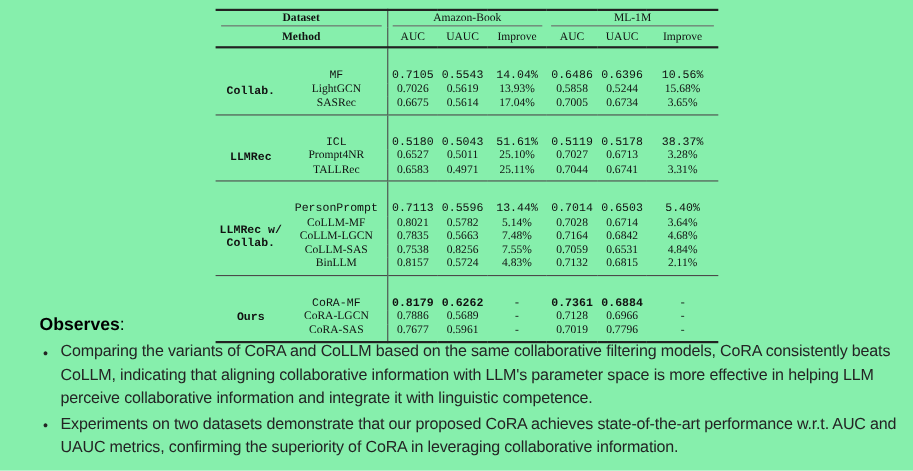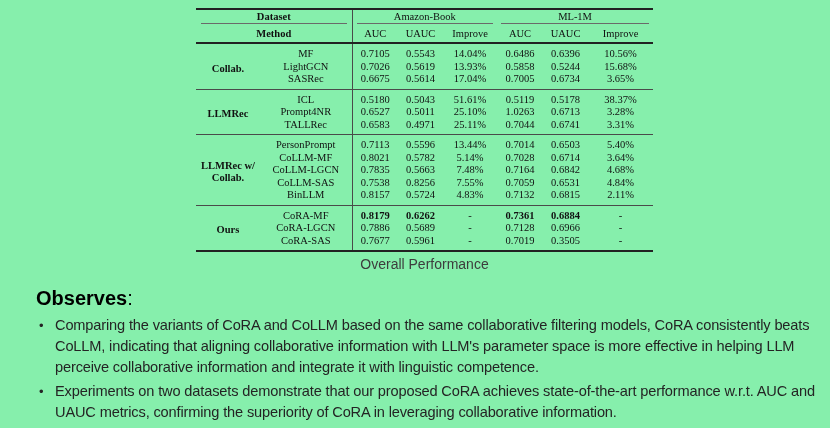--- a/index.html
+++ b/index.html
@@ -18,34 +18,34 @@
   thead th { font-weight: normal; padding: 0; text-align: center; vertical-align: middle; }
   thead tr.r1 th { height: 16px; }
   thead tr.r2 th { height: 18px; font-family: Liberation Serif, serif; }
   .hb { font-weight: bold; }
   .bar-r { border-right: 1px solid #4a4a4a; }
   .cmid { border-bottom: 1px solid #6a6a6a; padding-bottom: 1px; }
   .cmid-left  { margin: 0 5px 0 5px; }
   .cmid-grp   { margin: 0 4px; }
   tbody.block { border-top: 1px solid #4a4a4a; }
   td { padding: 0; text-align: center; line-height: 12.5px; white-space: nowrap; }
-  tbody.block tr:first-child td { padding-top: 4px; }
+  tbody.block tr:first-child td { padding-top: 19px; font-family: Liberation Mono, monospace; }
   tbody.block tr:last-child  td { padding-bottom: 3px; }
   td.grp-label { font-weight: bold; white-space: normal; line-height: 11.5px; vertical-align: middle; }
   td.method { border-right: 1px solid #4a4a4a; }
   td.num.b { font-weight: bold; }
 
   #table-caption {
     position: absolute; left: 196px; top: 256px; width: 457px;
     text-align: center; font-size: 14px; color: #3d3d3d;
   }
 
   
   #observes { position: absolute; left: 36px; top: 287px; width: 780px; color: #242424; }
-  #observes-heading { font-size: 20px; color: #000; margin-bottom: 5px; }
+  #observes-heading { font-size: 16px; color: #000; margin-bottom: 5px; }
   #observes-heading .hd { font-weight: bold; }
   #observes ul { list-style: none; }
   #observes li {
     position: relative; padding-left: 19px; margin-bottom: 3px;
     font-size: 14.6px; line-height: 21px; letter-spacing: -0.15px;
   }
   #observes li::before {
     content: "\2022"; position: absolute; left: 3px; top: 0; font-size: 13px; color: #242424;
   }
 </style>
@@ -127,21 +127,21 @@
             <td class="num">51.61%</td>
             <td class="num">0.5119</td>
             <td class="num">0.5178</td>
             <td class="num">38.37%</td>
           </tr>
           <tr>
             <td class="method">Prompt4NR</td>
             <td class="num">0.6527</td>
             <td class="num">0.5011</td>
             <td class="num">25.10%</td>
-            <td class="num">1.0263</td>
+            <td class="num">0.7027</td>
             <td class="num">0.6713</td>
             <td class="num">3.28%</td>
           </tr>
           <tr>
             <td class="method">TALLRec</td>
             <td class="num">0.6583</td>
             <td class="num">0.4971</td>
             <td class="num">25.11%</td>
             <td class="num">0.7044</td>
             <td class="num">0.6741</td>
@@ -215,28 +215,27 @@
             <td class="num">0.7128</td>
             <td class="num">0.6966</td>
             <td class="num">-</td>
           </tr>
           <tr>
             <td class="method">CoRA-SAS</td>
             <td class="num">0.7677</td>
             <td class="num">0.5961</td>
             <td class="num">-</td>
             <td class="num">0.7019</td>
-            <td class="num">0.3505</td>
+            <td class="num">0.7796</td>
             <td class="num">-</td>
           </tr>
         </tbody>
       </table>
   </div>
 
-  <div id="table-caption">Overall Performance</div>
 
   <div id="observes">
     <div id="observes-heading">
       <span class="hd">Observes</span><span>:</span>
     </div>
     <ul>
       <li>Comparing the variants of CoRA and CoLLM based on the same collaborative filtering models, CoRA consistently beats CoLLM, indicating that aligning collaborative information with LLM's parameter space is more effective in helping LLM perceive collaborative information and integrate it with linguistic competence.</li>
       <li>Experiments on two datasets demonstrate that our proposed CoRA achieves state-of-the-art performance w.r.t. AUC and UAUC metrics, confirming the superiority of CoRA in leveraging collaborative information.</li>
     </ul>
   </div>

